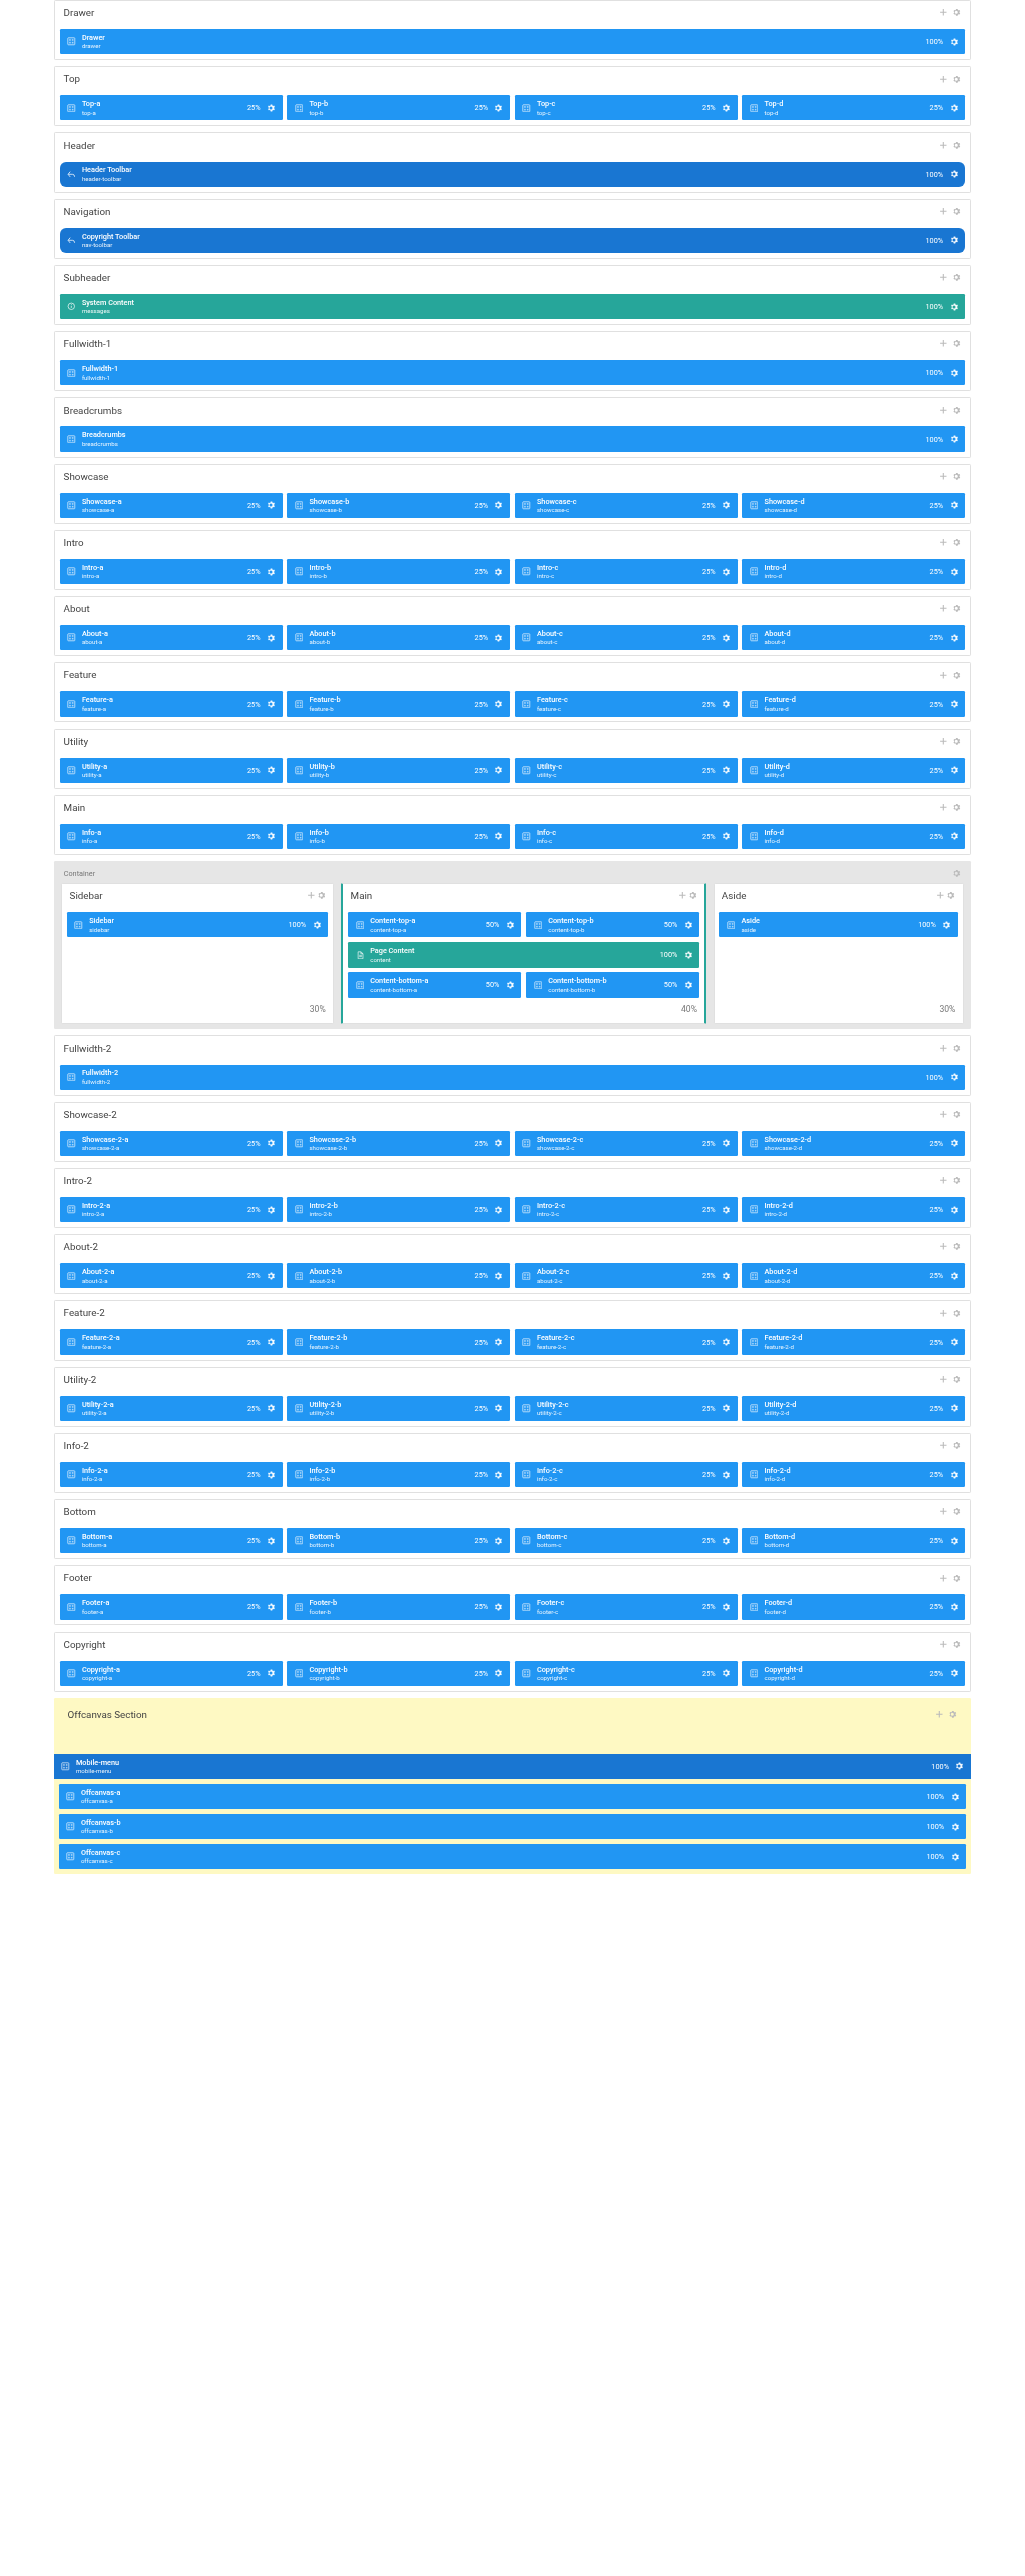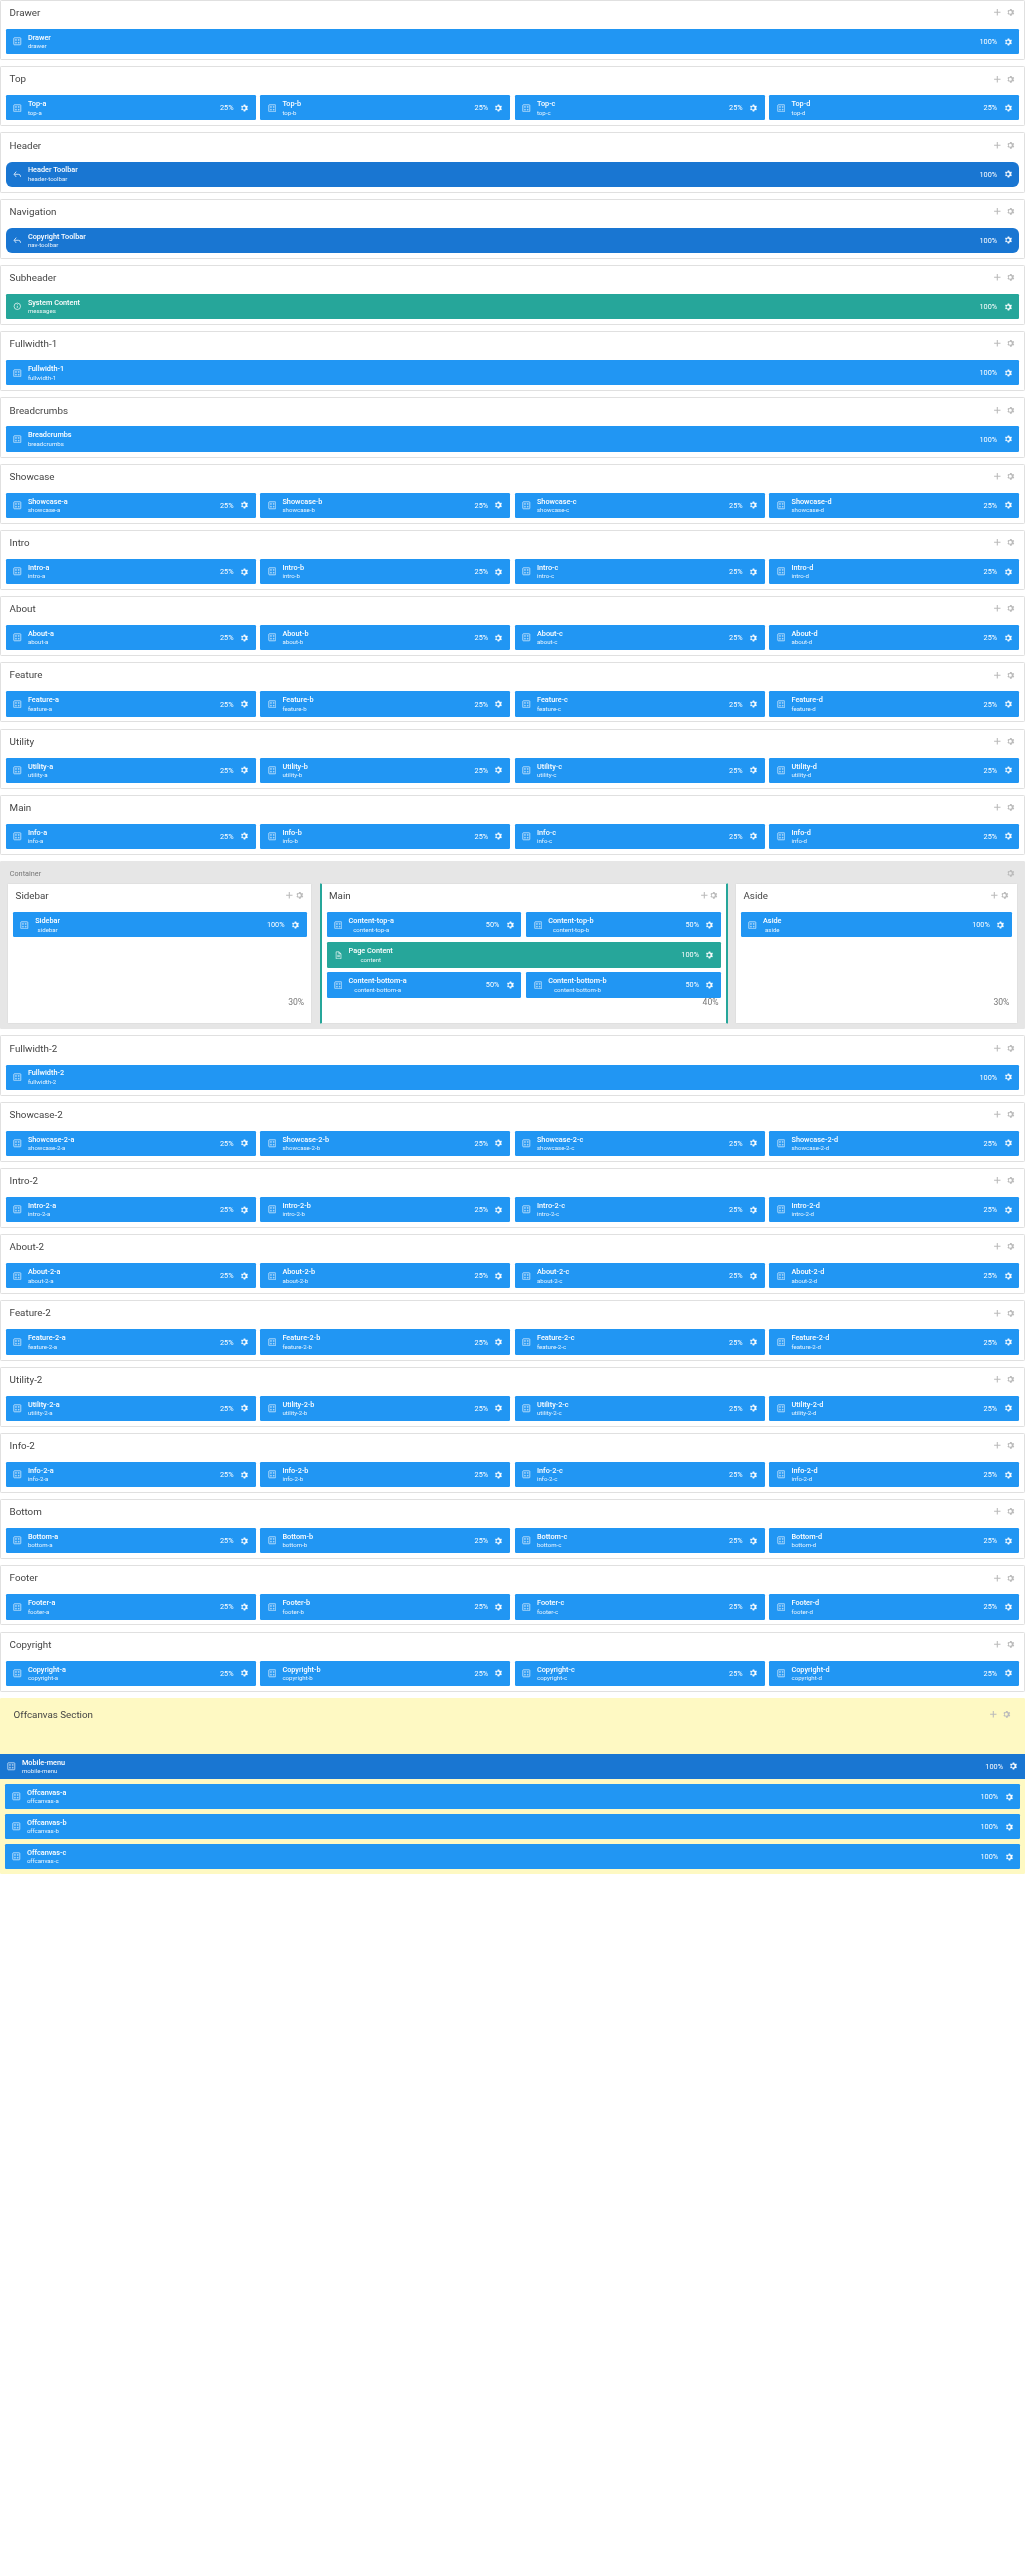--- a/index.html
+++ b/index.html
@@ -4,21 +4,21 @@
 <style>
 html, body {
   margin: 0;
   padding: 0;
   background: #ffffff;
   font-family: -apple-system, BlinkMacSystemFont, "Segoe UI", Roboto, Helvetica, Arial, sans-serif;
   color: #333;
   font-size: 8px;
 }
 .page {
-  width: 1025px;
+  width: 917px;
   margin: 0 auto;
   background: #fff;
 }
 .section {
   border: 0.6px solid #e0e0e0;
   background: #fff;
   margin-bottom: 6.1px;
   border-radius: 1.2px;
   overflow: hidden;
 }
@@ -130,21 +130,20 @@
   display: flex;
   justify-content: space-between;
   align-items: center;
   font-size: 7.3px;
   color: #777;
   padding: 2.4px 2.4px 4.9px 2.4px;
 }
 .cols {
   display: flex;
   gap: 7.3px;
-  text-align: center;
 }
 .col {
   background: #fff;
   border: 0.6px solid #e0e0e0;
   border-radius: 1.2px;
   position: relative;
   padding-bottom: 21px;
 }
 .col.sidebar-col { flex: 0 0 30%; }
 .col.main-col    { flex: 0 0 40%; border-left: 2.4px solid #26a69a; border-right: 2.4px solid #26a69a; }
@@ -159,21 +158,21 @@
 }
 .col-body {
   padding: 4.9px;
   display: flex;
   flex-direction: column;
   gap: 4.9px;
 }
 .col-foot {
   position: absolute;
   right: 7.3px;
-  bottom: 16px;
+  bottom: 9px;
   font-size: 8.6px;
   color: #777;
 }
 svg { display: block; }
 .stack {
   display: flex;
   flex-direction: column;
   gap: 4.9px;
   margin-top: 28px;
 }

